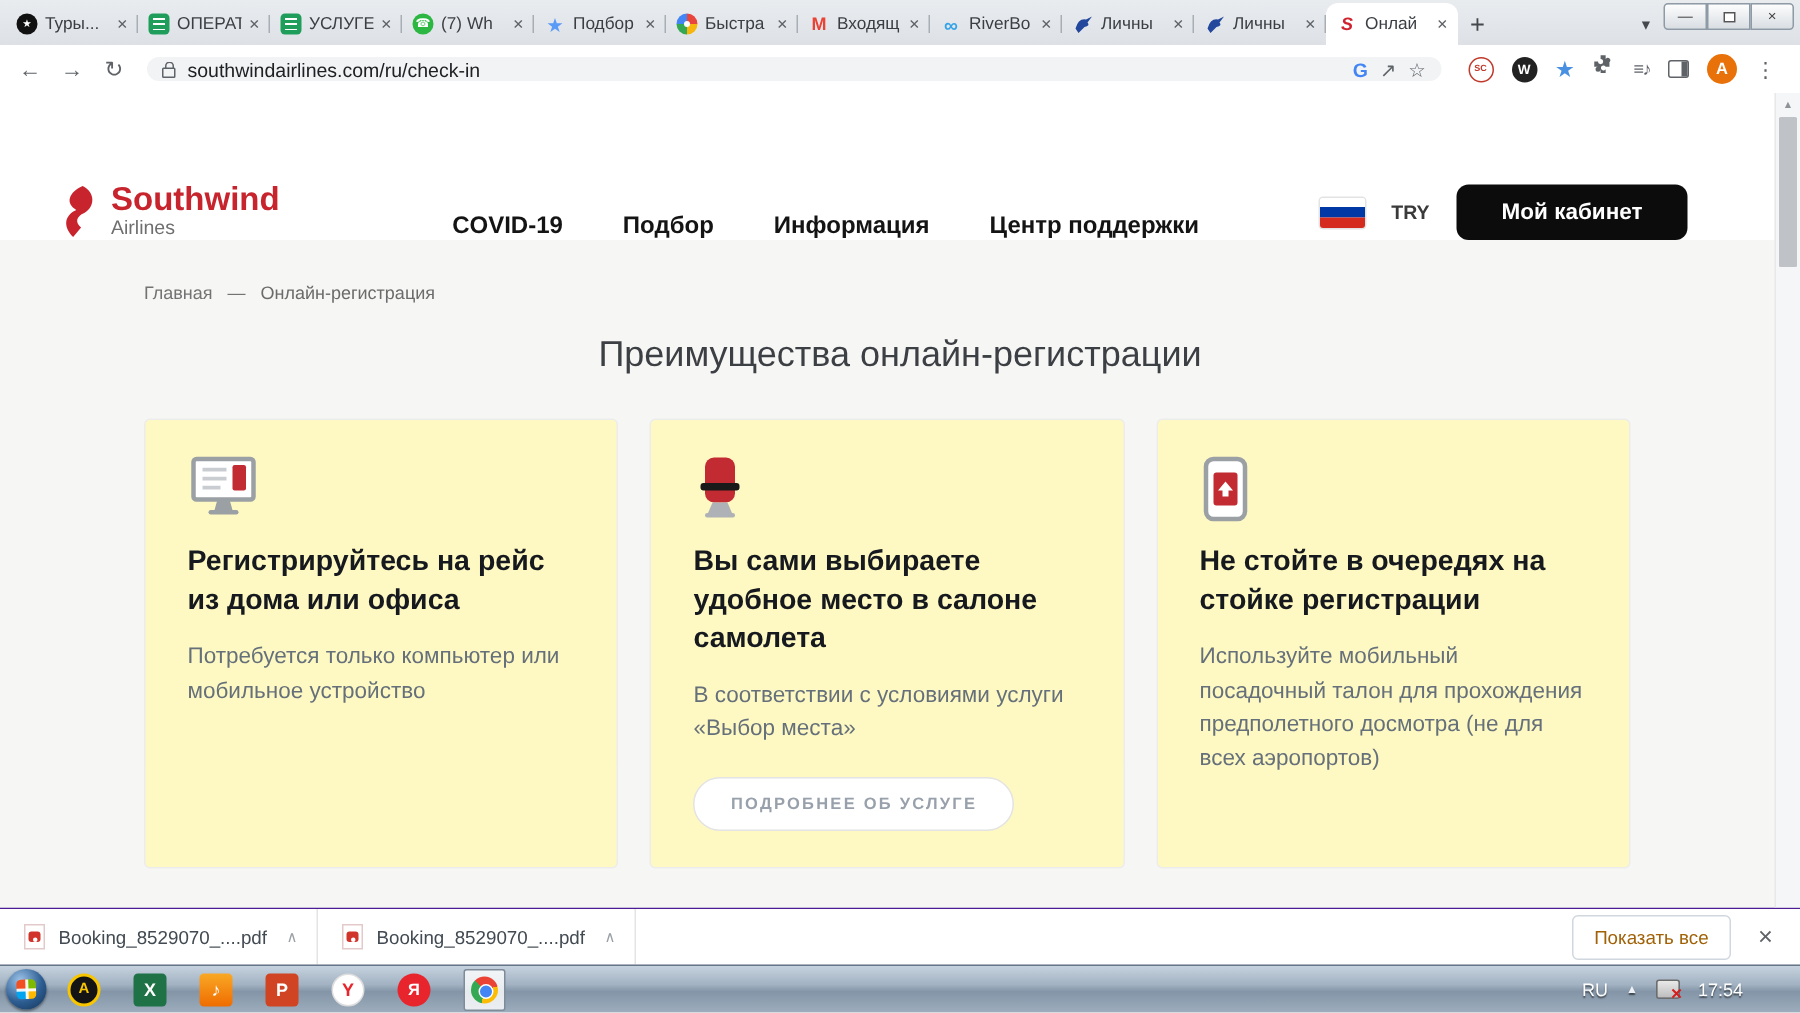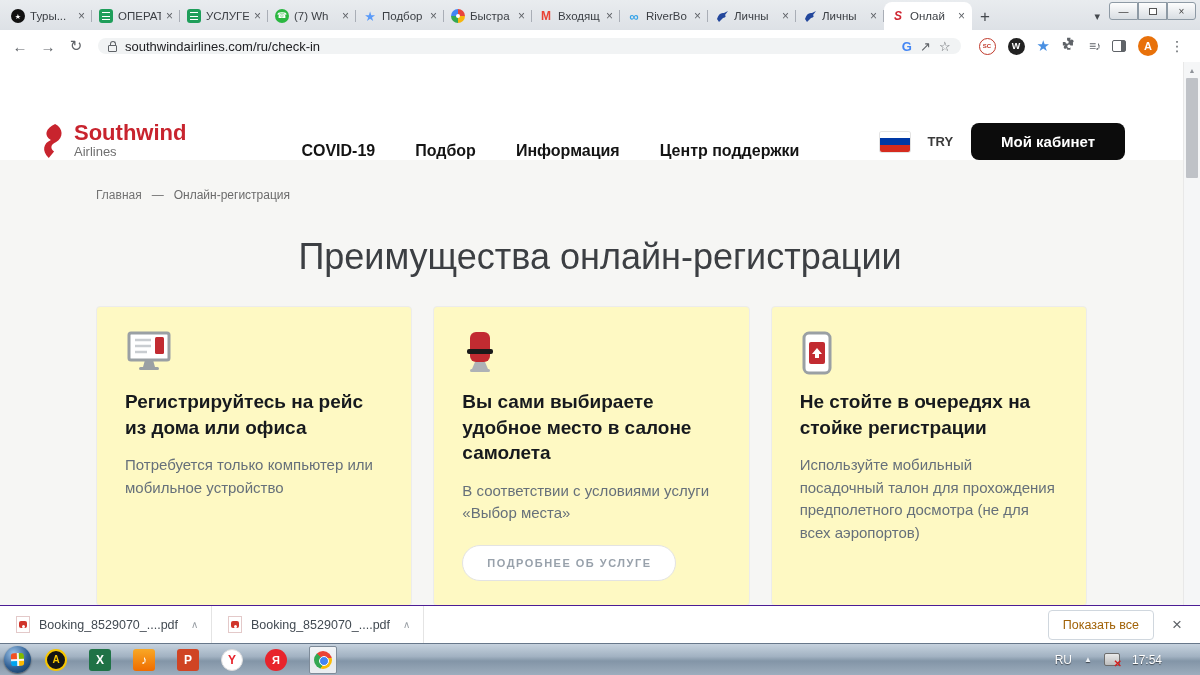--- a/index.html
+++ b/index.html
@@ -68,21 +68,21 @@
   .site-nav .nav-item { font-size:16px; font-weight:600; color:#141414; white-space:nowrap; }
   .header-right { margin-left:auto; display:flex; align-items:center; gap:18px; }
   .flag { width:30px; height:20px; border-radius:2px; overflow:hidden; display:flex; flex-direction:column; box-shadow:0 0 0 1px #e3e3e3; }
   .flag div { flex:1; }
   .flag .w { background:#fff; } .flag .b { background:#0039a6; } .flag .r { background:#d52b1e; }
   .currency { font-size:13px; font-weight:600; color:#3a3a3a; }
   .account-btn { background:#0c0c0c; color:#fff; border:none; border-radius:8px; padding:10px 30px; font-size:15px; font-weight:600; font-family:inherit; }
 
   .breadcrumb { padding:28px 0 0 96px; font-size:12px; color:#737373; display:flex; gap:10px; align-items:center; }
   .breadcrumb .crumb-current { color:#6b6b6b; }
-  .page-heading { text-align:center; font-size:36px; font-weight:400; color:#3c3f43; margin-top:34px; }
+  .page-heading { text-align:center; font-size:24px; font-weight:400; color:#3c3f43; margin-top:21px; }
 
   .cards { display:flex; gap:21px; margin:28px 113px 0 96px; }
   .card { flex:1; background:#fef9c3; border:1px solid #ececec; border-radius:4px; min-height:230px; padding:24px 28px; }
   .card-title { font-size:19px; font-weight:700; color:#16191d; line-height:1.35; margin-top:14px; }
   .card-body { font-size:15px; color:#66707a; line-height:1.5; margin-top:14px; }
   .card-btn { margin-top:20px; background:#fff; border:1px solid #e3e3e3; border-radius:20px; padding:11px 24px; font-size:11px; letter-spacing:1.5px; color:#98a1ab; font-family:inherit; font-weight:600; }
   .card-icon { height:44px; display:flex; align-items:flex-start; }
 
   
   .downloadbar { height:38px; background:#fff; border-top:1px solid #4c1d95; display:flex; align-items:center; }

